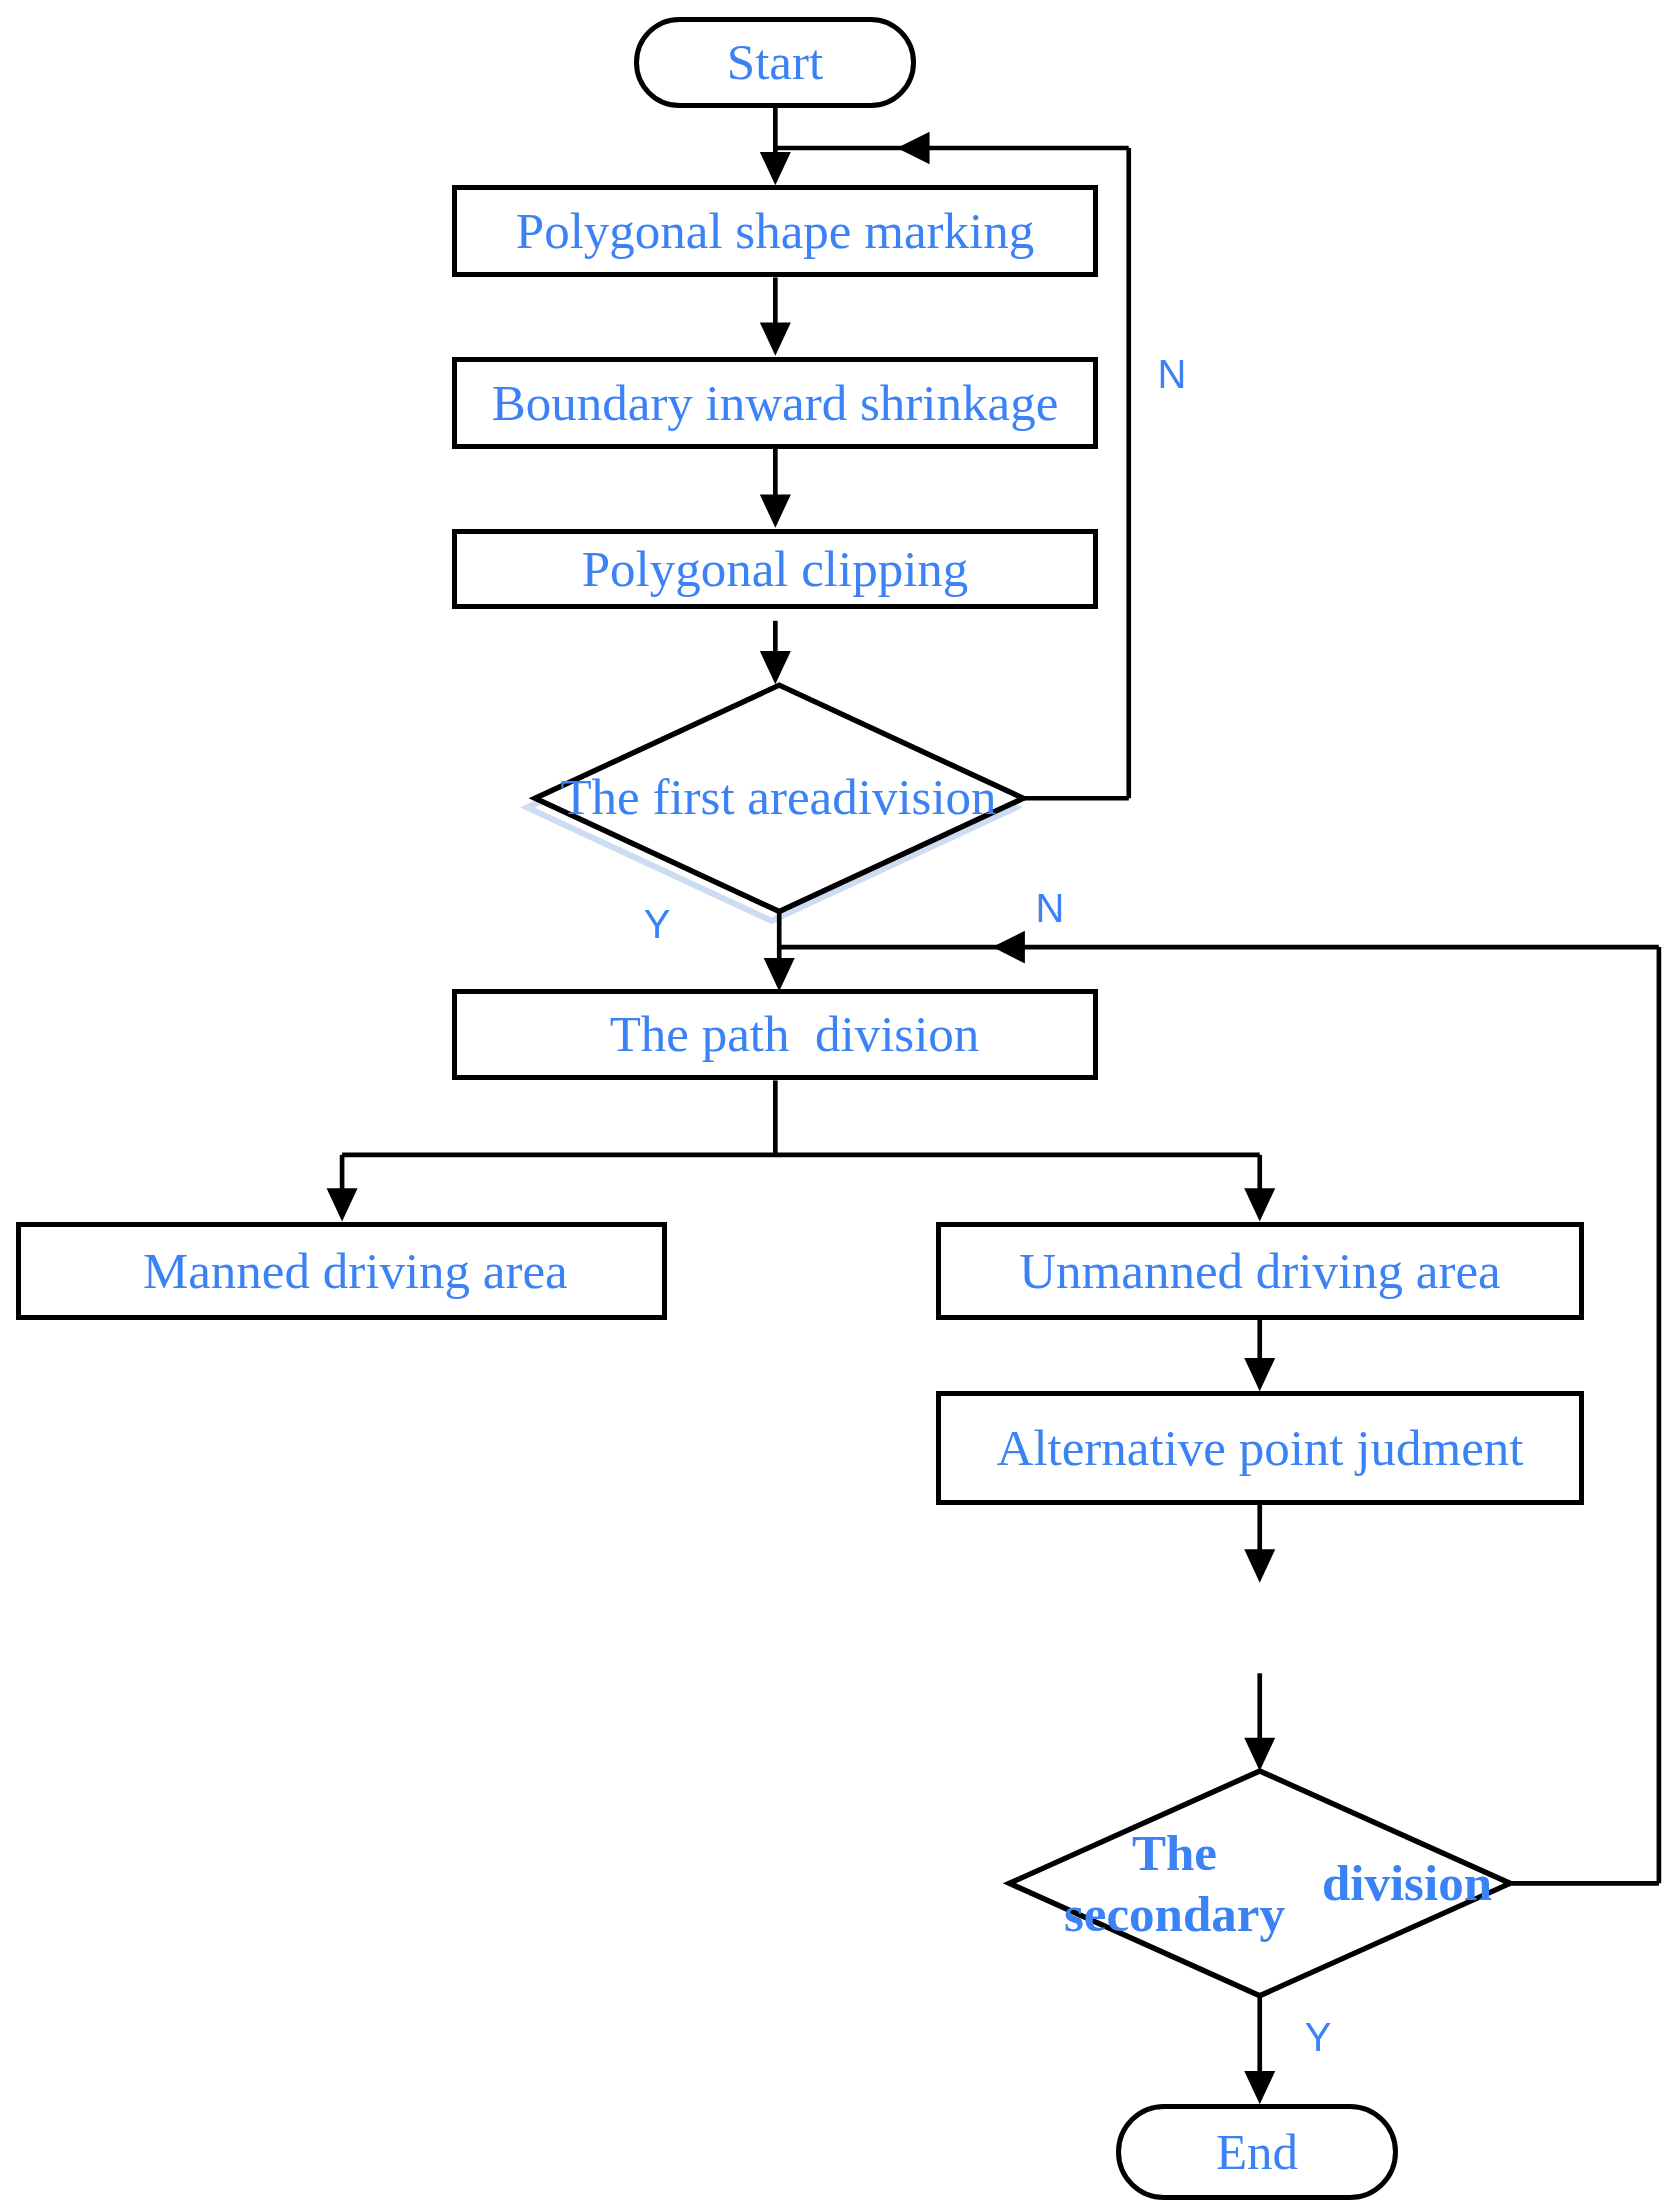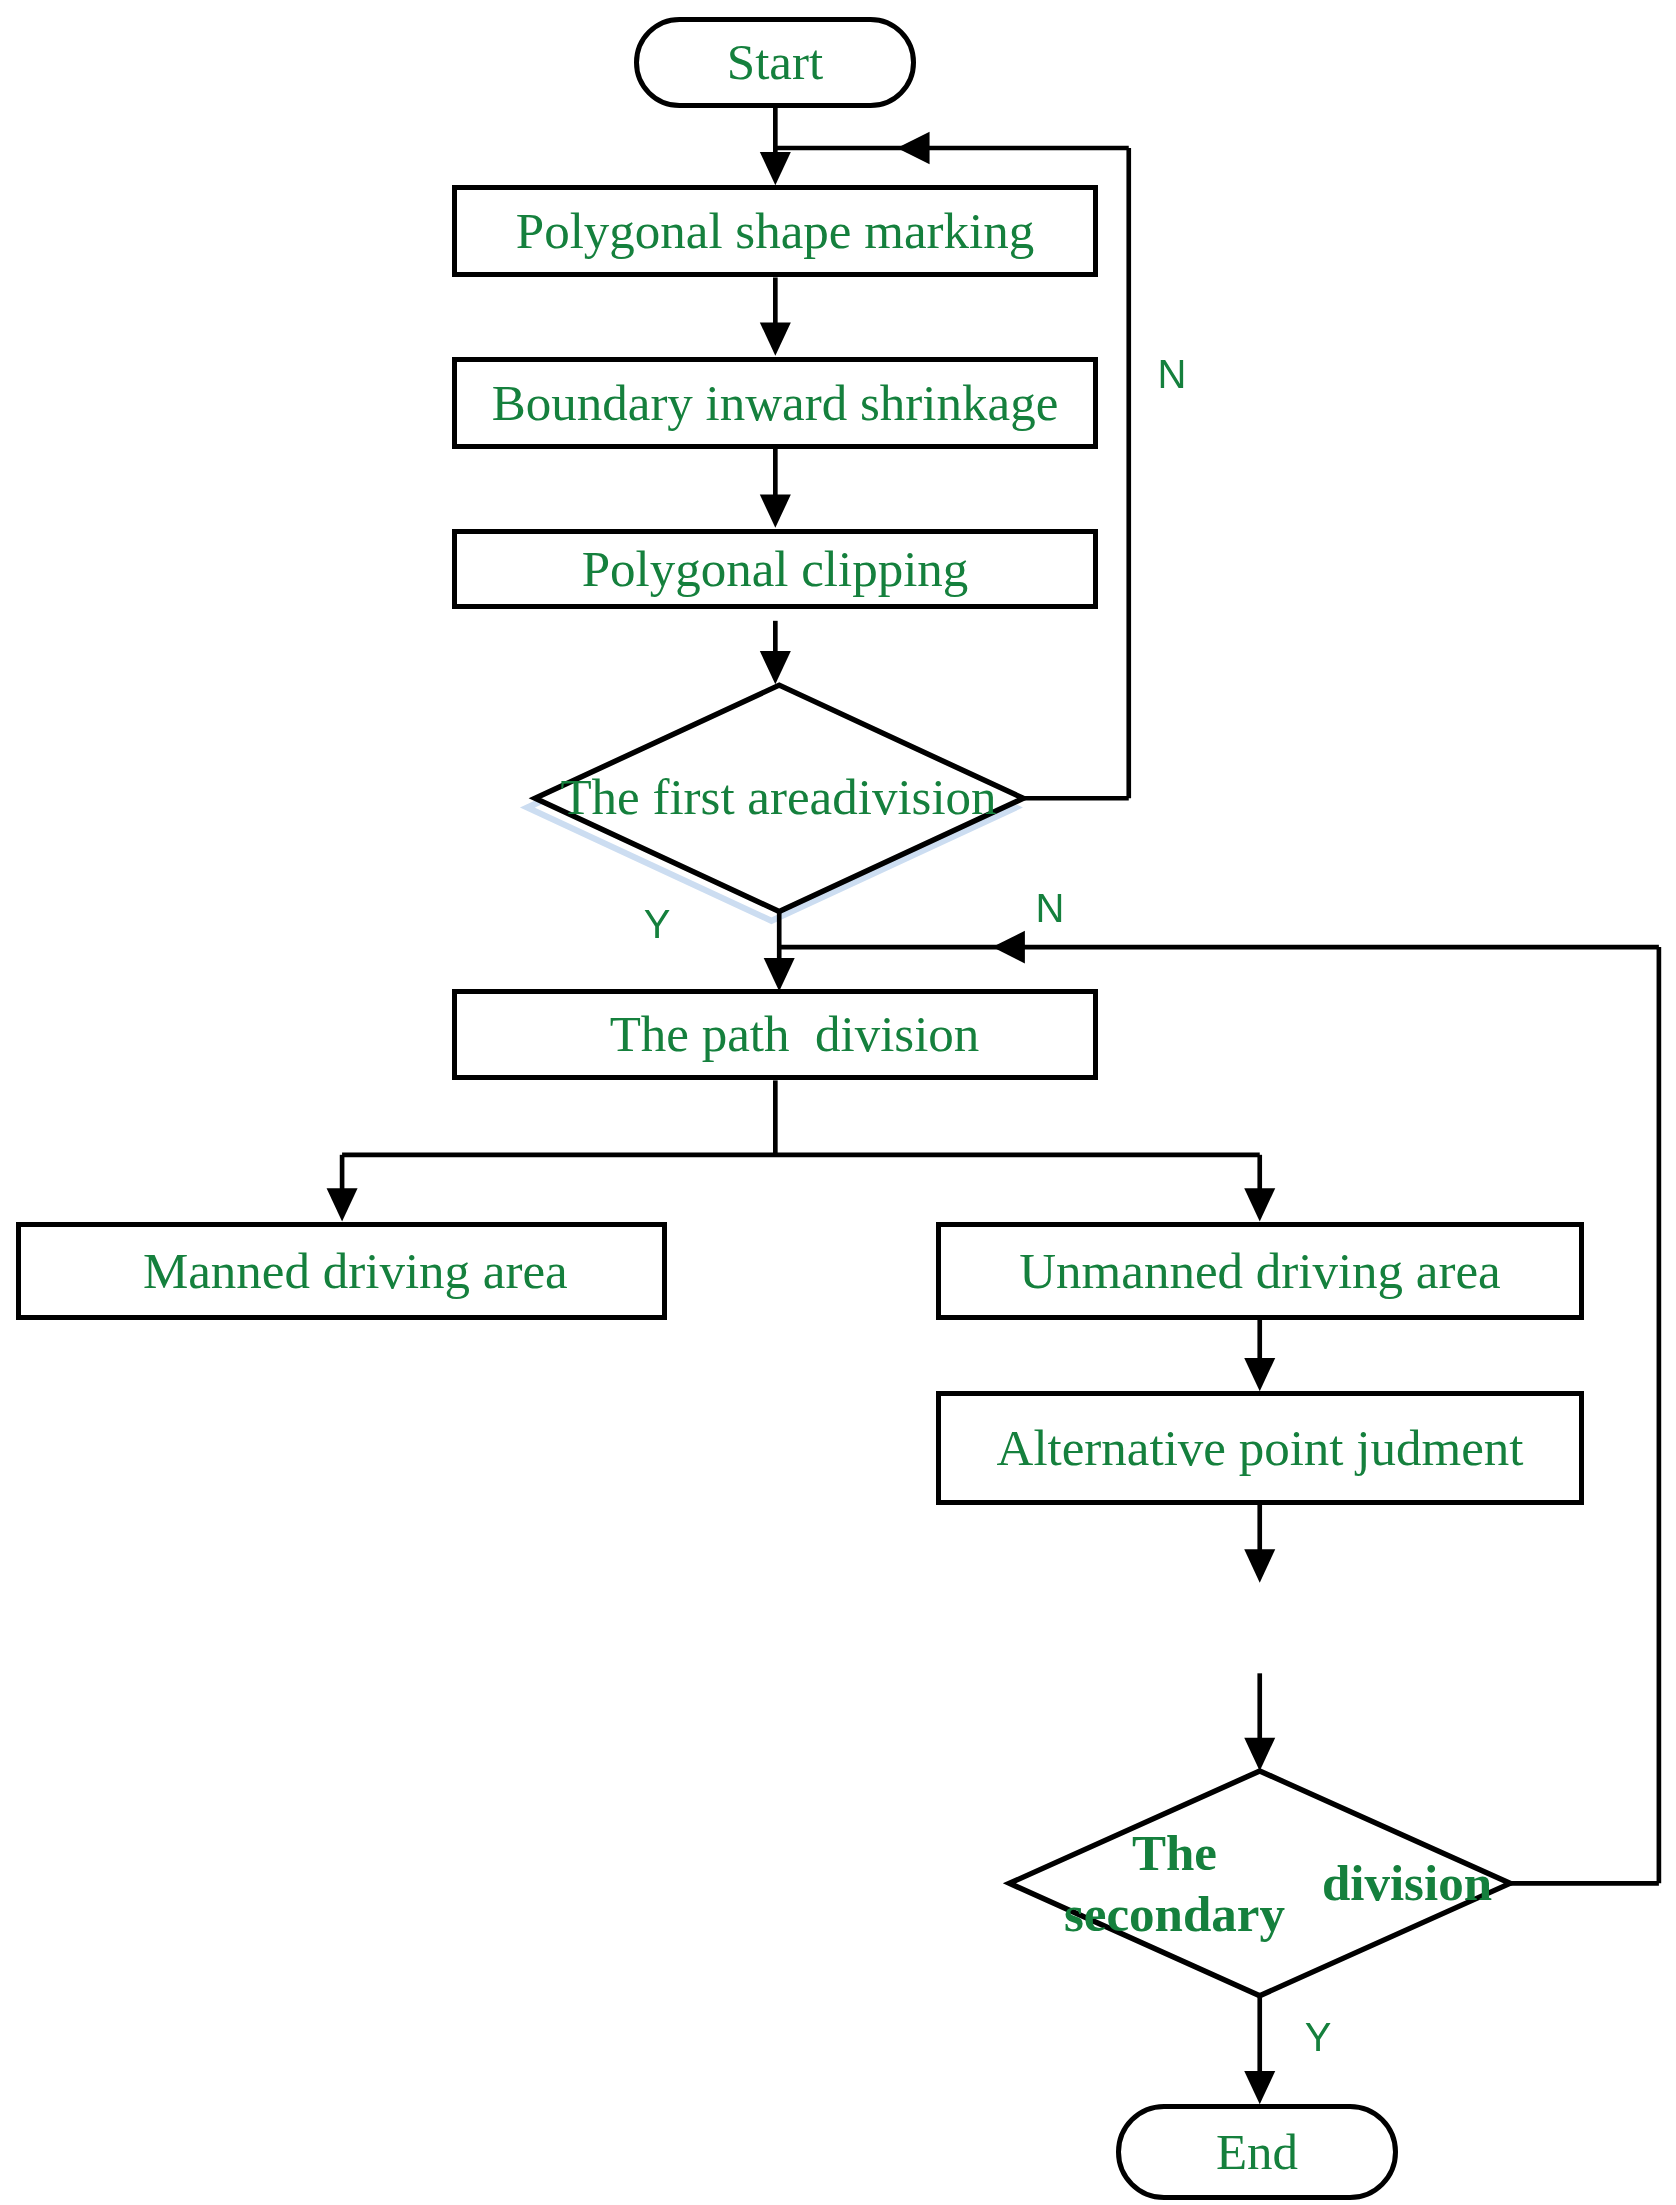--- a/index.html
+++ b/index.html
@@ -1,21 +1,21 @@
 <!DOCTYPE html>
 <html style="font-size:12.4px"><head>
 <meta charset="utf-8">
 <style>
   html,body{margin:0;padding:0;background:#ffffff;}
   .canvas{
     position:relative;
     width:1677px;height:2205px;
     background:#ffffff;
     font-family:"Liberation Serif", serif;
-    color:#15803d;
+    color:#3b82f6;
     overflow:hidden;
   }
   .layer{position:absolute;left:0;top:0;width:1677px;height:2205px;}
   .node{
     position:absolute;
     box-sizing:border-box;
     display:flex;align-items:center;justify-content:center;
     text-align:center;
     font-size:51px;
     line-height:1.15;

